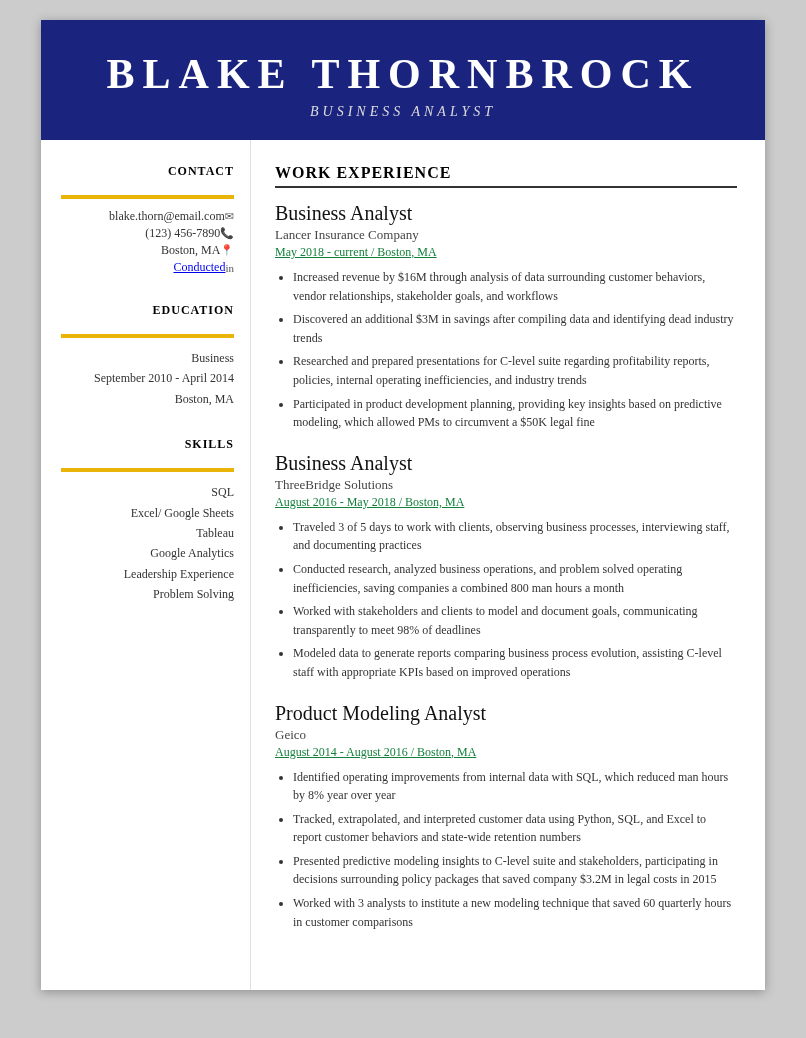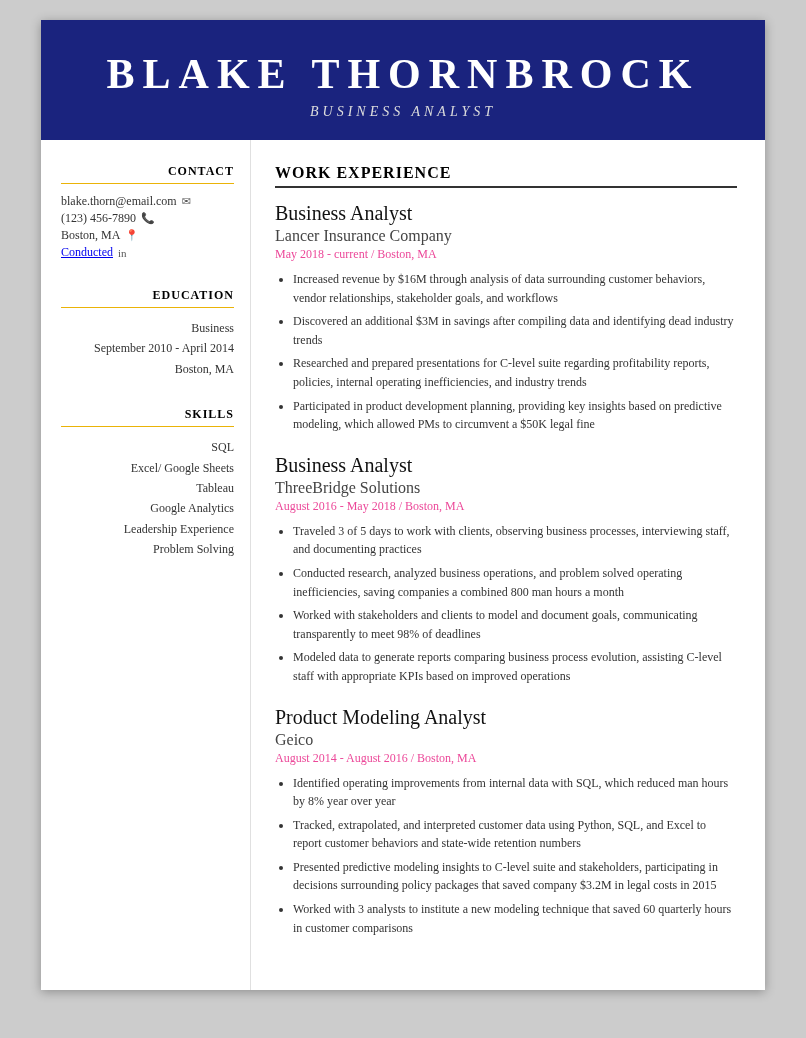--- a/index.html
+++ b/index.html
@@ -52,34 +52,33 @@
     .sidebar-section {
       margin-bottom: 28px;
     }
     .sidebar-section-title {
       font-weight: bold;
       font-size: 12px;
       letter-spacing: 1px;
       text-align: right;
       text-transform: uppercase;
       margin-bottom: 10px;
-      border-bottom: 1px solid #eab308;
-      padding-bottom: 4px;
+      border-bottom: 4px solid #eab308;
+      padding-bottom: 16px;
     }
     .sidebar-text {
       font-size: 12px;
       text-align: right;
       line-height: 1.7;
       color: #333;
     }
     .contact-row {
       display: flex;
       align-items: center;
-      justify-content: flex-start;
-      gap: 5px;
+      justify-content: flex-end;
       margin-bottom: 2px;
       font-size: 12px;
       color: #333;
     }
     .icon-small {
       font-size: 11px;
       color: #555;
     }
     .main-content {
       flex: 1;
@@ -98,28 +97,29 @@
       margin-bottom: 14px;
     }
     .job-title {
       font-size: 20px;
       font-weight: normal;
       font-family: 'Georgia', serif;
       margin-bottom: 2px;
       color: #111;
     }
     .company-name {
-      font-size: 16px;
+      font-size: 13px;
       color: #444;
       margin-bottom: 2px;
     }
     .job-meta {
       font-size: 12px;
-      color: #ec4899;
+      color: #15803d;
       margin-bottom: 8px;
+      text-decoration: underline;
     }
     .bullet-list {
       padding-left: 18px;
       margin-bottom: 4px;
     }
     .bullet-list li {
       font-size: 12px;
       line-height: 1.55;
       color: #333;
       margin-bottom: 5px;

